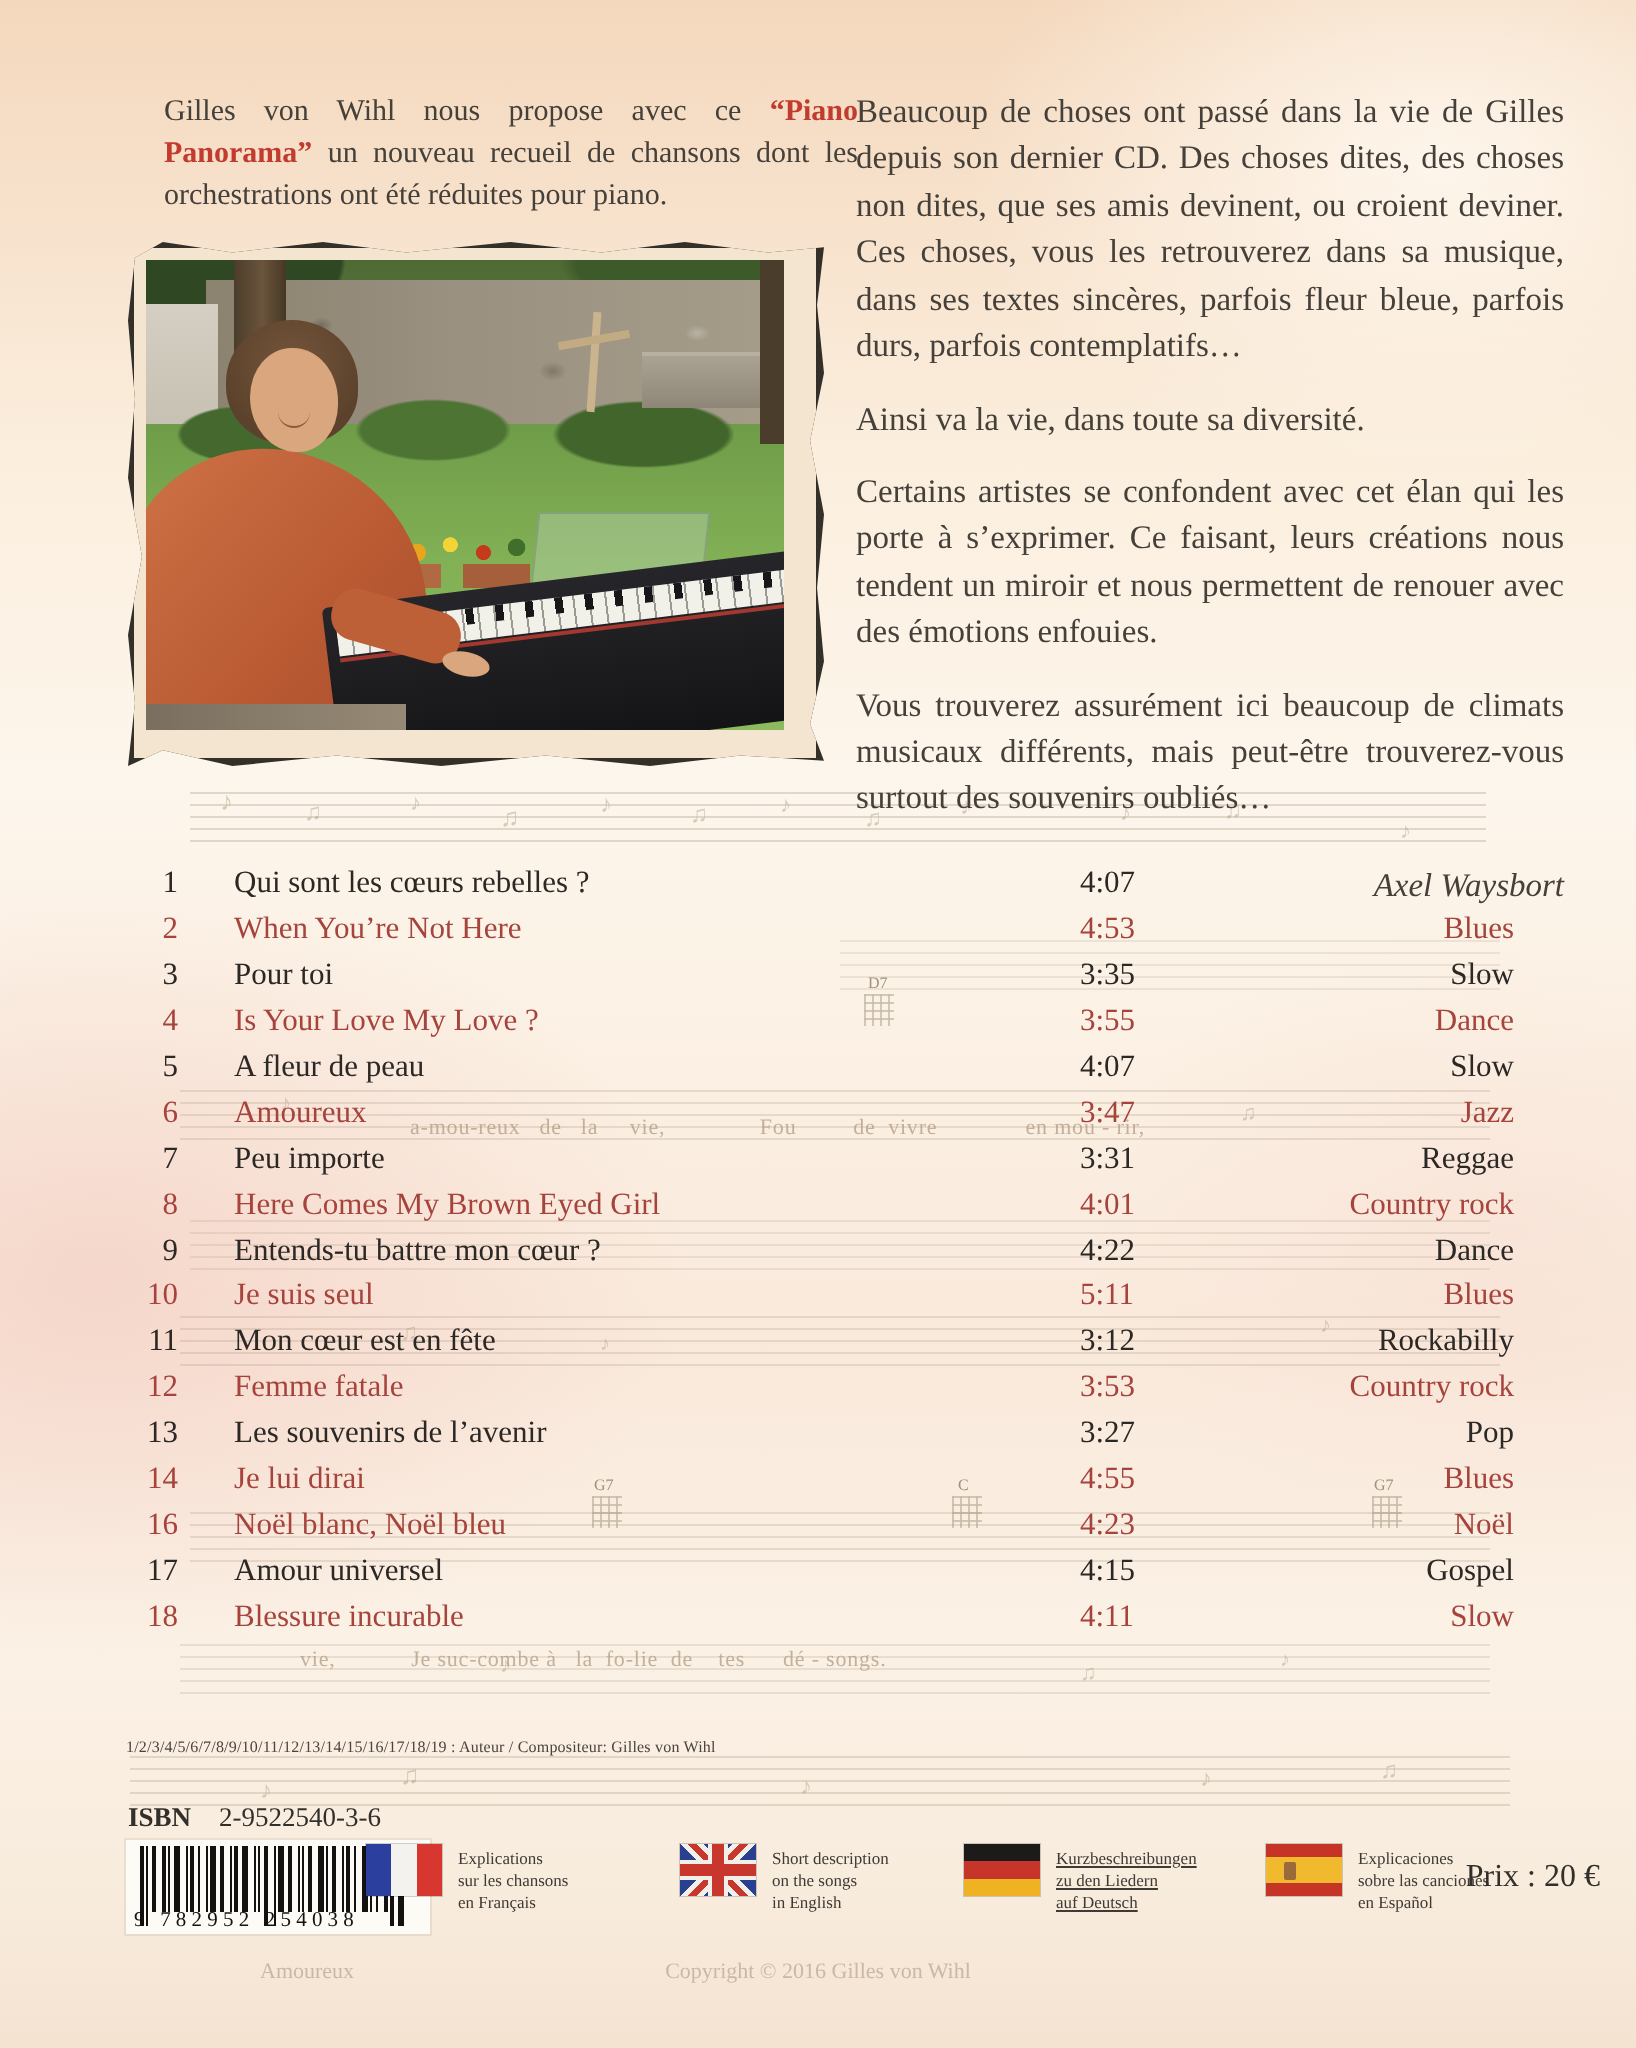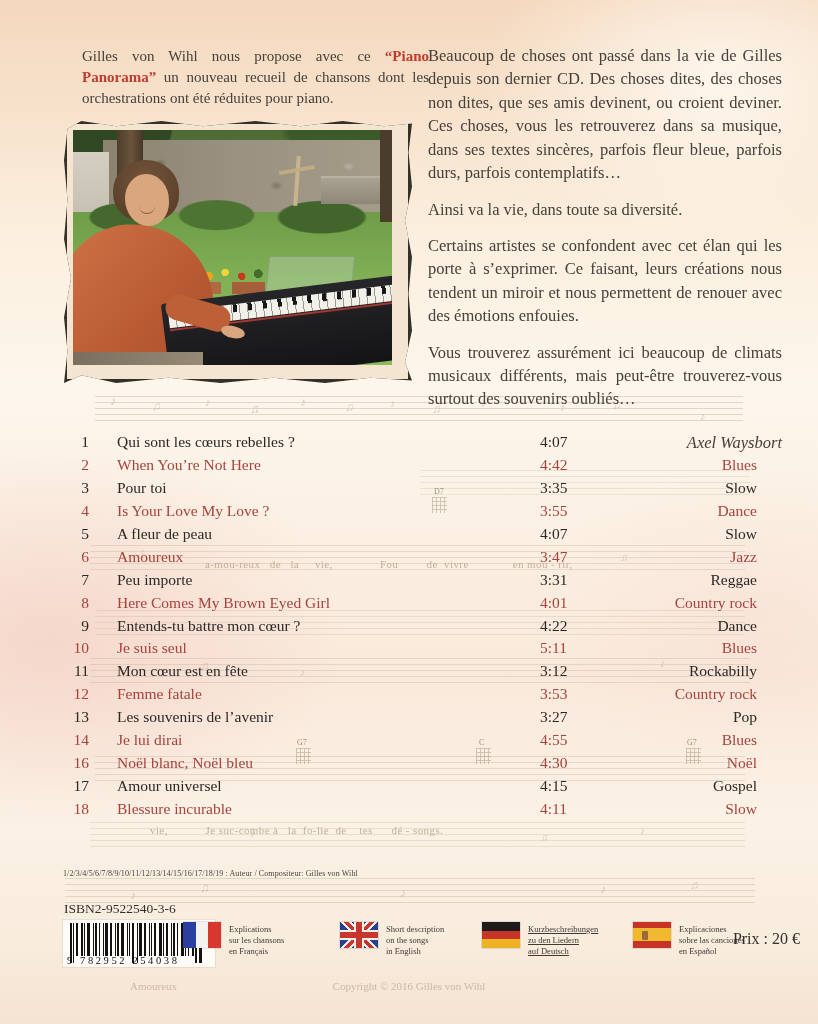--- a/index.html
+++ b/index.html
@@ -87,21 +87,21 @@
   .tracks{position:absolute;left:63px;top:431px;width:694px;}
   .trow{display:grid;grid-template-columns:26px 451px 62px 1fr;height:22.95px;line-height:22.9px;font-size:15.5px;}
   .trow.black{color:#2b2825;}
   .trow.red{color:#a6433c;}
   .tc.num{text-align:right;}
   .tc.title{padding-left:28px;}
   .tc.genre{text-align:right;}
   .credits{position:absolute;left:63px;top:869px;font-size:8px;color:#4a443c;letter-spacing:.1px;}
   
   .isbn{position:absolute;left:64px;top:901px;font-size:13.5px;color:#33302b;}
-  .isbn .lbl{}
+  .isbn .lbl{margin-right:14px;font-weight:bold;}
   .barcode{position:absolute;left:63px;top:920px;width:152px;height:47px;background:#fdfbf5;box-shadow:0 0 0 1px rgba(0,0,0,.06);}
   .bars{position:absolute;left:7px;top:3px;height:33px;}
   .bars i{position:absolute;top:0;background:#141210;display:block;}
   .bdigits{position:absolute;left:4px;bottom:1px;font-size:10.5px;letter-spacing:2.6px;color:#141210;white-space:pre;}
   .langs{position:absolute;left:0;top:922px;width:818px;height:46px;}
   .lang{position:absolute;display:flex;gap:8px;}
   .lang:nth-child(1){left:183px;}
   .lang:nth-child(2){left:340px;}
   .lang:nth-child(3){left:482px;text-decoration:underline;}
   .lang:nth-child(4){left:633px;}
@@ -223,21 +223,21 @@
 
   <div class="tracks" id="track-rows">
       <div class="trow black">
         <span class="tc num">1</span>
         <span class="tc title">Qui sont les cœurs rebelles ?</span>
         <span class="tc time">4:07</span>
       </div>
       <div class="trow red">
         <span class="tc num">2</span>
         <span class="tc title">When You’re Not Here</span>
-        <span class="tc time">4:42</span>
+        <span class="tc time">4:53</span>
         <span class="tc genre">Blues</span>
       </div>
       <div class="trow black">
         <span class="tc num">3</span>
         <span class="tc title">Pour toi</span>
         <span class="tc time">3:35</span>
         <span class="tc genre">Slow</span>
       </div>
       <div class="trow red">
         <span class="tc num">4</span>
@@ -301,21 +301,21 @@
       </div>
       <div class="trow red">
         <span class="tc num">14</span>
         <span class="tc title">Je lui dirai</span>
         <span class="tc time">4:55</span>
         <span class="tc genre">Blues</span>
       </div>
       <div class="trow red">
         <span class="tc num">16</span>
         <span class="tc title">Noël blanc, Noël bleu</span>
-        <span class="tc time">4:30</span>
+        <span class="tc time">4:23</span>
         <span class="tc genre">Noël</span>
       </div>
       <div class="trow black">
         <span class="tc num">17</span>
         <span class="tc title">Amour universel</span>
         <span class="tc time">4:15</span>
         <span class="tc genre">Gospel</span>
       </div>
       <div class="trow red">
         <span class="tc num">18</span>

